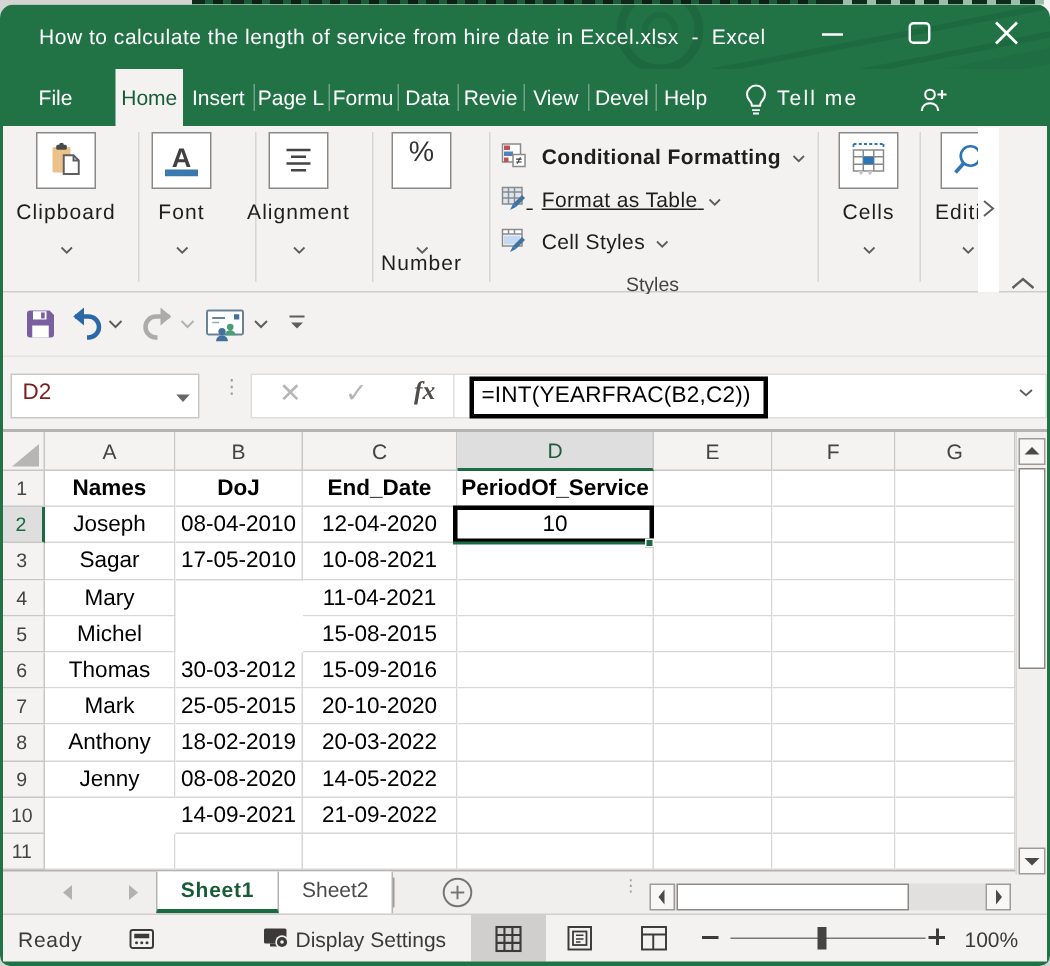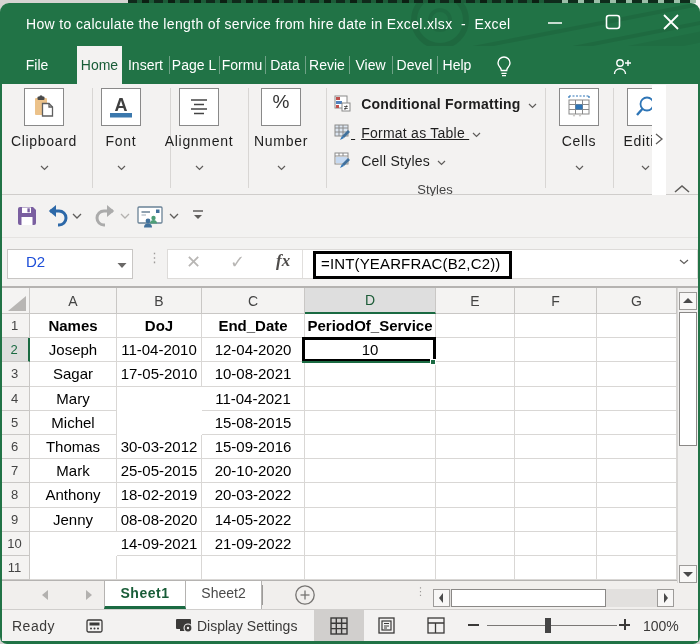--- a/index.html
+++ b/index.html
@@ -93,20 +93,21 @@
       <div class="tabsep" style="left:392px"></div>
       <div class="tab" style="left:393px;width:43px;overflow:hidden;">Devel</div>
       <div class="tabsep" style="left:437px"></div>
       <div class="tab" style="left:438px;width:38px;">Help</div>
 
       <svg class="abs" style="left:494px;top:9px" width="20" height="24" viewBox="0 0 20 24">
         <path d="M10 2 a6 6 0 0 1 6 6 c0 2.4-1.3 3.6-2.3 4.8-.7.9-.9 1.6-1 2.7 h-5.4 c-.1-1.1-.3-1.8-1-2.7 C5.3 11.6 4 10.4 4 8 a6 6 0 0 1 6-6 z" fill="none" stroke="#fff" stroke-width="1.4"></path>
         <line x1="7.4" y1="18.4" x2="12.6" y2="18.4" stroke="#fff" stroke-width="1.3"></line>
         <line x1="8" y1="20.6" x2="12" y2="20.6" stroke="#fff" stroke-width="1.3"></line>
       </svg>
+      <div class="tab" style="left:518px;width:70px;text-align:left;letter-spacing:1.4px;">Tell me</div>
 
       <svg class="abs" style="left:612px;top:11px" width="20" height="20" viewBox="0 0 20 20">
         <circle cx="8" cy="6" r="3.2" fill="none" stroke="#fff" stroke-width="1.4"></circle>
         <path d="M2.5 17 c0-3.2 2.5-5.2 5.5-5.2 s5.5 2 5.5 5.2" fill="none" stroke="#fff" stroke-width="1.4"></path>
         <line x1="16" y1="3" x2="16" y2="9" stroke="#fff" stroke-width="1.4"></line>
         <line x1="13" y1="6" x2="19" y2="6" stroke="#fff" stroke-width="1.4"></line>
       </svg>
     </div>
     <div class="ribbon">
 
@@ -147,21 +148,21 @@
         <line x1="4" y1="12" x2="20" y2="12" stroke="#444" stroke-width="1.6"></line>
         <line x1="7" y1="16.5" x2="17" y2="16.5" stroke="#444" stroke-width="1.6"></line>
       </svg>
       <div class="glabel" style="left:164px;width:70px;">Alignment</div>
       <div class="gchev" style="left:184px;width:30px;"><svg width="9" height="6">
           <path d="M1 1 l3.5 3.5 3.5-3.5" fill="none" stroke="#5f5d5b" stroke-width="1.2"></path>
         </svg></div>
 
       <div class="iconbox" style="left:261px"></div>
       <div class="abs" style="left:261px;top:7px;width:40px;text-align:center;font-size:19px;color:#333;">%</div>
-      <div class="glabel" style="left:246px;width:70px;">Number</div>
+      <div class="glabel" style="left:246px;width:70px;margin-top:34px;">Number</div>
       <div class="gchev" style="left:266px;width:30px;"><svg width="9" height="6">
           <path d="M1 1 l3.5 3.5 3.5-3.5" fill="none" stroke="#5f5d5b" stroke-width="1.2"></path>
         </svg></div>
 
       <div class="styleitem" style="top:9px;font-weight:bold;">
         <svg width="17" height="17" viewBox="0 0 17 17" style="vertical-align:-3px">
           <rect x="1" y="1" width="12" height="12" fill="#fff" stroke="#8a8a8a"></rect>
           <rect x="2" y="2" width="4" height="3" fill="#c0504d"></rect>
           <rect x="2" y="6" width="6" height="3" fill="#4f81bd"></rect>
           <rect x="2" y="10" width="3" height="3" fill="#c0504d"></rect>
@@ -267,21 +268,21 @@
         <path d="M2 2 l4 4 4-4" fill="none" stroke="#5f5d5b" stroke-width="1.3"></path>
       </svg>
 
       <svg class="abs" style="left:191px;top:12px" width="14" height="16">
         <line x1="2" y1="3" x2="12" y2="3" stroke="#5f5d5b" stroke-width="1.4"></line>
         <path d="M3 7 l4 4 4-4 z" fill="#5f5d5b"></path>
       </svg>
     </div>
     <div class="fbar">
       <div class="namebox"></div>
-      <div class="abs" style="left:26px;top:15px;font-size:15px;color:#1d4ed8;">D2</div>
+      <div class="abs" style="left:15px;top:15px;font-size:15px;color:#7f1d1d;">D2</div>
       <svg class="abs" style="left:116px;top:24px" width="12" height="7">
         <path d="M1.5 1 L10.5 1 L6 6 z" fill="#6a6867"></path>
       </svg>
       <div class="abs" style="left:148px;top:17px;color:#9d9b99;font-size:13px;line-height:5px;">⋮</div>
       <div class="fxbox"></div>
       <div class="abs" style="left:186px;top:13px;color:#b8b6b4;font-size:18px;">✕</div>
       <div class="abs" style="left:230px;top:13px;color:#b8b6b4;font-size:18px;">✓</div>
       <div class="abs" style="left:276px;top:13px;color:#4f4d4b;font-size:17px;font-style:italic;font-weight:bold;font-family:'Liberation Serif',serif;">fx</div>
       <div class="abs" style="left:313px;top:13px;width:199px;height:28px;border:3px solid #000;background:#fff;"></div>
       <div class="abs" style="left:302px;top:12px;width:1px;height:28px;background:#e1dfdd;"></div>
@@ -305,21 +306,21 @@
       <div class="rowhead" style="top:26px;height:24.2px;line-height:24.2px;">1</div>
       <div class="cell b" style="left:30px;top:26px;width:87px;height:24.2px;line-height:24.2px;">Names</div>
       <div class="cell b" style="left:117px;top:26px;width:85px;height:24.2px;line-height:24.2px;">DoJ</div>
       <div class="cell b" style="left:202px;top:26px;width:103px;height:24.2px;line-height:24.2px;">End_Date</div>
       <div class="cell b" style="left:305px;top:26px;width:131px;height:24.2px;line-height:24.2px;">PeriodOf_Service</div>
       <div class="cell" style="left:436px;top:26px;width:79px;height:24.2px;line-height:24.2px;"></div>
       <div class="cell" style="left:515px;top:26px;width:82px;height:24.2px;line-height:24.2px;"></div>
       <div class="cell" style="left:597px;top:26px;width:80px;height:24.2px;line-height:24.2px;"></div>
       <div class="rowhead" style="top:50.2px;height:24.2px;line-height:24.2px;background:#dedede;color:#1a6a42;border-right:2px solid #1a6a42;">2</div>
       <div class="cell" style="left:30px;top:50.2px;width:87px;height:24.2px;line-height:24.2px;">Joseph</div>
-      <div class="cell" style="left:117px;top:50.2px;width:85px;height:24.2px;line-height:24.2px;">11-04-2010</div>
+      <div class="cell" style="left:117px;top:50.2px;width:85px;height:24.2px;line-height:24.2px;">08-04-2010</div>
       <div class="cell" style="left:202px;top:50.2px;width:103px;height:24.2px;line-height:24.2px;">12-04-2020</div>
       <div class="cell" style="left:305px;top:50.2px;width:131px;height:24.2px;line-height:24.2px;">10</div>
       <div class="cell" style="left:436px;top:50.2px;width:79px;height:24.2px;line-height:24.2px;"></div>
       <div class="cell" style="left:515px;top:50.2px;width:82px;height:24.2px;line-height:24.2px;"></div>
       <div class="cell" style="left:597px;top:50.2px;width:80px;height:24.2px;line-height:24.2px;"></div>
       <div class="rowhead" style="top:74.4px;height:24.2px;line-height:24.2px;">3</div>
       <div class="cell" style="left:30px;top:74.4px;width:87px;height:24.2px;line-height:24.2px;">Sagar</div>
       <div class="cell" style="left:117px;top:74.4px;width:85px;height:24.2px;line-height:24.2px;">17-05-2010</div>
       <div class="cell" style="left:202px;top:74.4px;width:103px;height:24.2px;line-height:24.2px;">10-08-2021</div>
       <div class="cell" style="left:305px;top:74.4px;width:131px;height:24.2px;line-height:24.2px;"></div>

